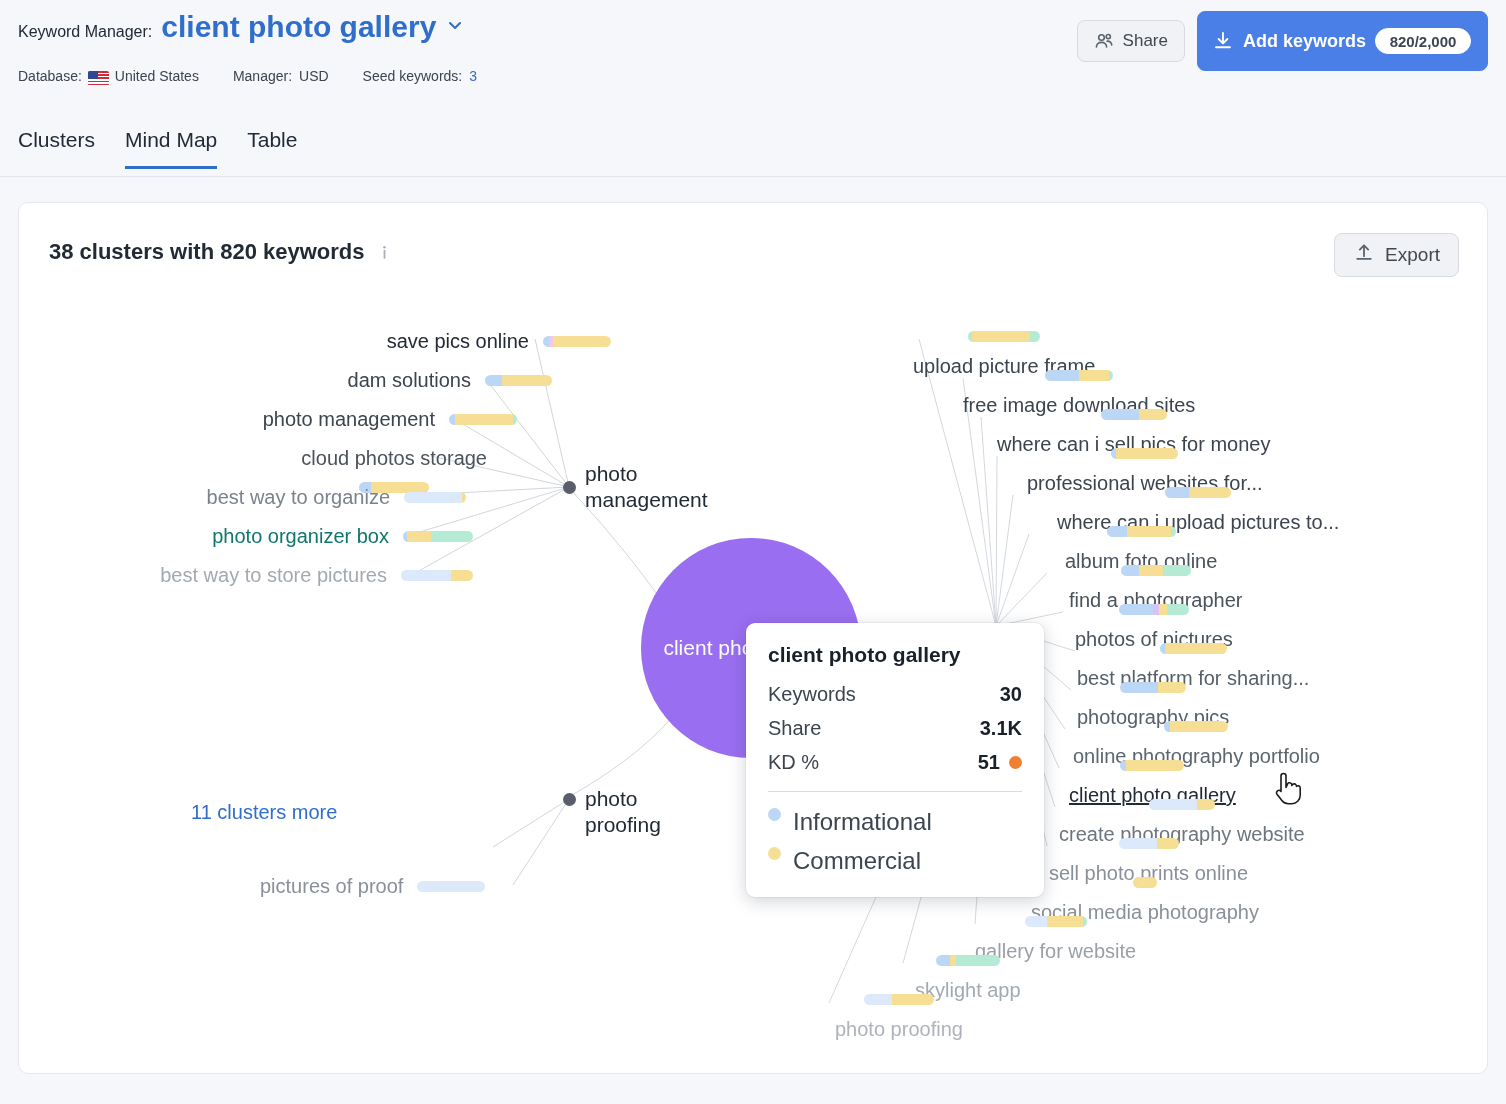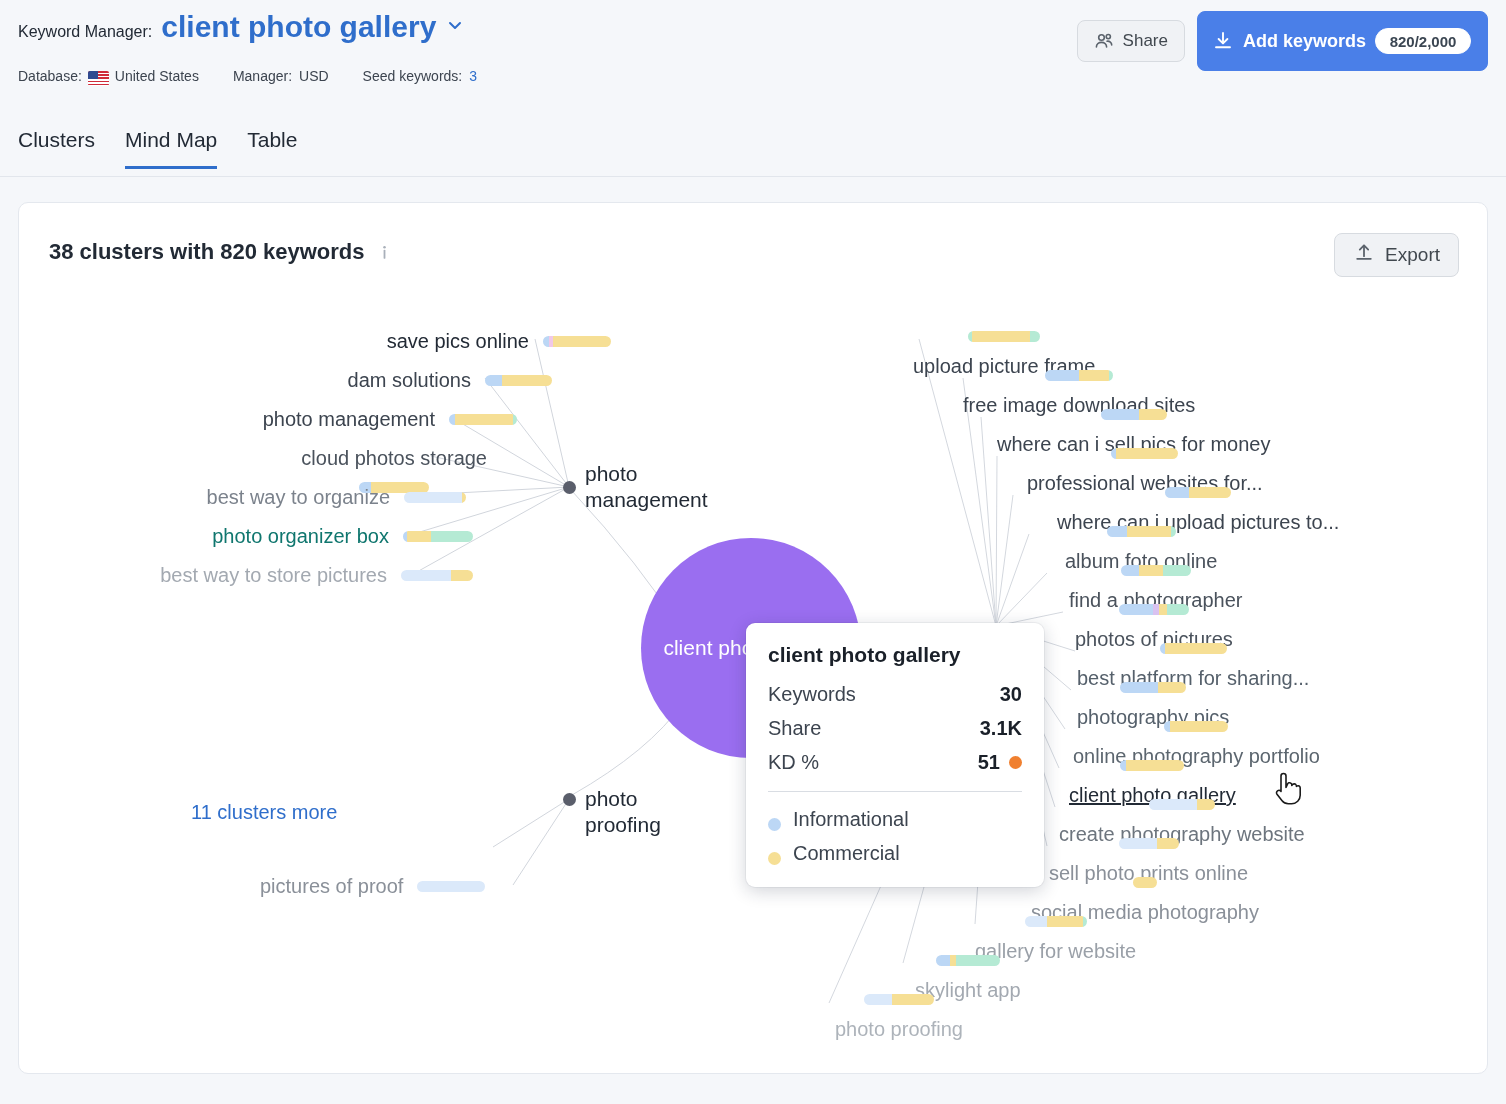--- a/index.html
+++ b/index.html
@@ -141,21 +141,21 @@
     width: 298px; background: #fff; border-radius: 9px;
     box-shadow: 0 4px 18px rgba(25,35,60,.20), 0 0 0 1px rgba(25,35,60,.05);
     padding: 20px 22px 22px 22px;
     z-index: 40;
   }
   .tt-title { font-size: 21px; font-weight: bold; color: #1a2029; margin-bottom: 16px; }
   .tt-row { display: flex; justify-content: space-between; align-items: center; font-size: 20px; color: #3c444f; margin-bottom: 11px; }
   .tt-row .v { font-weight: bold; color: #1a2029; display:flex; align-items:center; gap: 9px; }
   .kd-dot { width: 13px; height: 13px; border-radius: 50%; background: #f08030; display:inline-block; }
   .tt-sep { height: 1px; background: #d9dde3; margin: 17px 0 16px 0; }
-  .tt-legend { display: flex; align-items: flex-end; gap: 12px; font-size: 20px; color: #3c444f; margin-bottom: 11px; }
+  .tt-legend { display: flex; align-items: flex-start; gap: 12px; font-size: 24px; color: #3c444f; margin-bottom: 11px; }
   .lg-dot { width: 13px; height: 13px; border-radius: 50%; display:inline-block; }
 
   
   .cursor { position: absolute; left: 1274px; top: 771px; z-index: 60; pointer-events: none; }
 </style>
 </head>
 <body>
 
 <div class="topbar">
 

